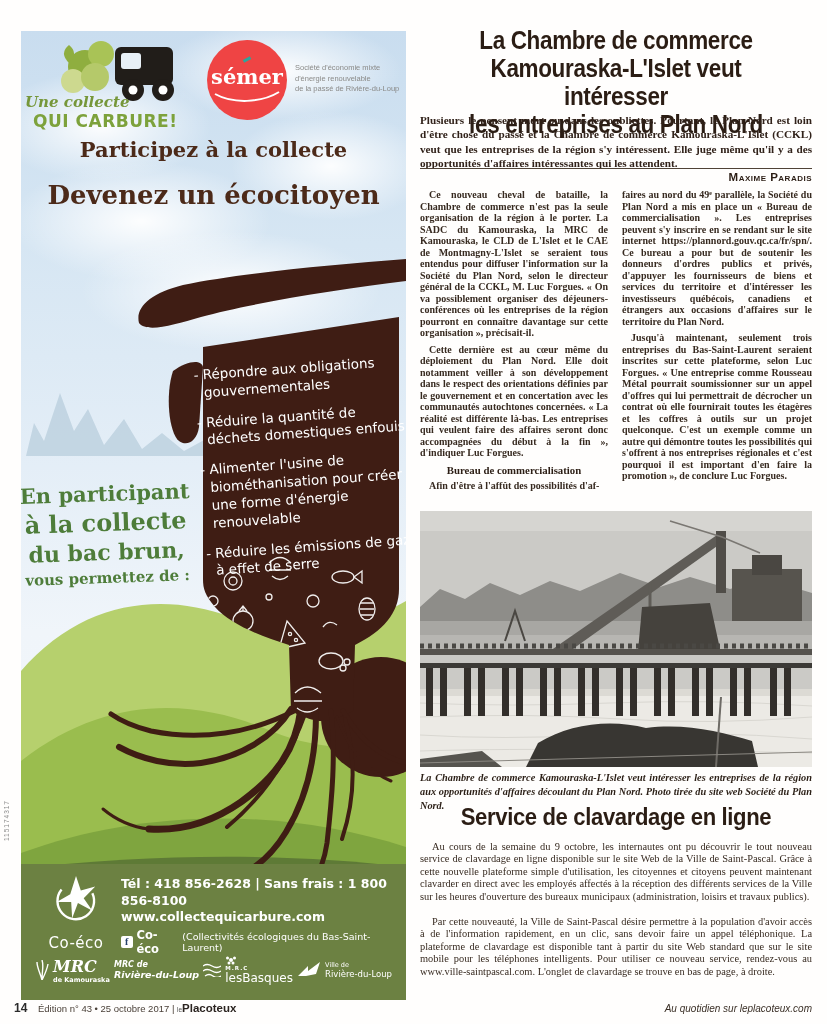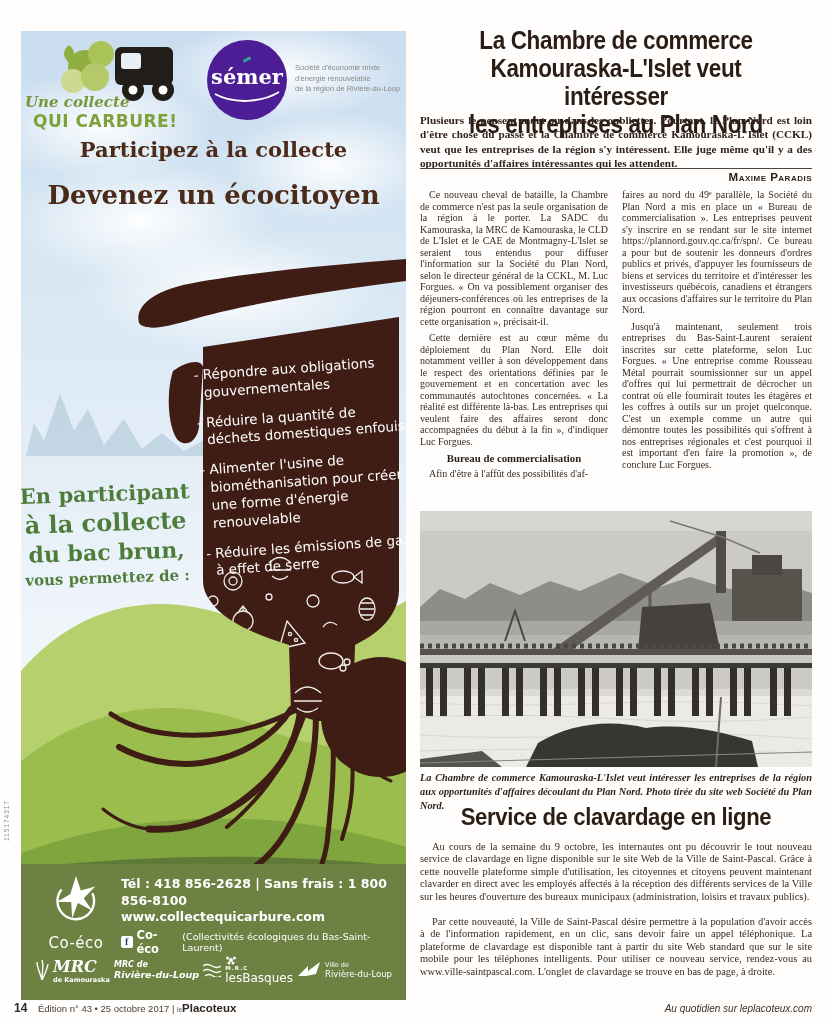--- a/index.html
+++ b/index.html
@@ -22,21 +22,21 @@
   .c5{left:60px;top:200px;width:300px;height:120px;}
   .mountains { position:absolute; left:5px; top:330px; width:180px; height:95px; }
   
   .truck { position:absolute; left:36px; top:6px; width:130px; height:75px; }
   .cl-line1 { position:absolute; left:4px; top:62px; width:150px;
     font:italic 600 15px "DejaVu Serif", serif; color:#76973a; }
   .cl-line2 { position:absolute; left:12px; top:80px; width:180px;
     font:800 17px "DejaVu Sans", sans-serif; color:#7da23c; letter-spacing:.5px; }
   
   .semer-circle { position:absolute; left:186px; top:9px; width:80px; height:80px;
-    border-radius:50%; background:#4c1d95; }
+    border-radius:50%; background:#ef4444; }
   .semer-name { position:absolute; left:0; top:24px; width:80px; text-align:center;
     font:600 21px "DejaVu Serif", serif; color:#fff; }
   .semer-tick { position:absolute; left:36px; top:18px; width:8px; height:3px;
     background:#2ea59b; transform:rotate(-28deg); }
   .semer-swoosh { position:absolute; left:6px; top:50px; width:68px; height:16px; }
   .semer-desc { position:absolute; left:274px; top:32px; width:112px;
     font:7.5px/1.4 "Liberation Sans", sans-serif; color:#8a8a88; }
   .semer-desc span { display:block; }
   
   .ad-title { position:absolute; left:0; top:106px; width:100%; text-align:center; color:#4c2a19; }
@@ -91,21 +91,21 @@
   .a1-headline span { display:block; }
   .lead { position:absolute; left:420px; top:113px; width:392px;
     font:700 11.2px/1.28 "Liberation Serif", serif; color:#31221a; text-align:justify; }
   .rule { position:absolute; left:420px; top:168px; width:392px; border-top:1px solid #4f4236; }
   .byline { position:absolute; left:420px; top:171px; width:392px; text-align:right;
     font:700 11.5px "Liberation Sans", sans-serif; font-variant:small-caps;
     letter-spacing:.5px; color:#2b1d14; }
   .col { position:absolute; top:189px; width:188px;
     font:10px/1.15 "Liberation Serif", serif; color:#372a20; text-align:justify; }
   .col1 { left:420px; } .col2 { left:622px; width:190px; }
-  .col p { margin-bottom:5px; }
+  .col p { margin-bottom:5px;font-weight:bold; }
   .col p.ind { text-indent:9px; }
   .subhead { text-align:center; font:700 10.8px "Liberation Serif", serif;
     margin:4px 0 4px 0; color:#2b1d14; }
   .photo { position:absolute; left:420px; top:511px; width:392px; height:256px; }
   .caption { position:absolute; left:420px; top:771px; width:392px;
     font:italic 700 10.3px/1.35 "Liberation Serif", serif; color:#2b1f16; text-align:justify; }
   .a2-headline { position:absolute; left:420px; top:803px; width:392px; text-align:center;
     font:700 24px "Liberation Sans", sans-serif; color:#2b1d14;
     letter-spacing:-0.4px; transform:scaleX(.92); transform-origin:center top; }
   .a2p { position:absolute; left:420px; width:392px;
@@ -156,21 +156,21 @@
     <div class="semer-circle">
       <div class="semer-tick"></div>
       <div class="semer-name">sémer</div>
       <svg class="semer-swoosh" viewBox="0 0 68 16">
         <path d="M2,4 C20,14 48,13 66,2" stroke="#fff" stroke-width="2" fill="none"></path>
       </svg>
     </div>
     <div class="semer-desc">
       <span>Société d'économie mixte</span>
       <span>d'énergie renouvelable</span>
-      <span>de la région de Rivière-du-Loup</span>
+      <span>de la passé de Rivière-du-Loup</span>
     </div>
 
     <div class="ad-title">
       <div class="adt1">Participez à la collecte</div>
       <div class="adt3">Devenez un écocitoyen</div>
     </div>
 
     <svg class="hills" viewBox="0 0 385 345">
       <path d="M0,140 C60,70 140,60 210,86 C280,110 340,96 385,70 L385,345 L0,345 Z" fill="#b6d06d"></path>
       <path d="M0,230 C90,160 180,170 250,200 C310,224 355,218 385,200 L385,345 L0,345 Z" fill="#9abd4e"></path>

